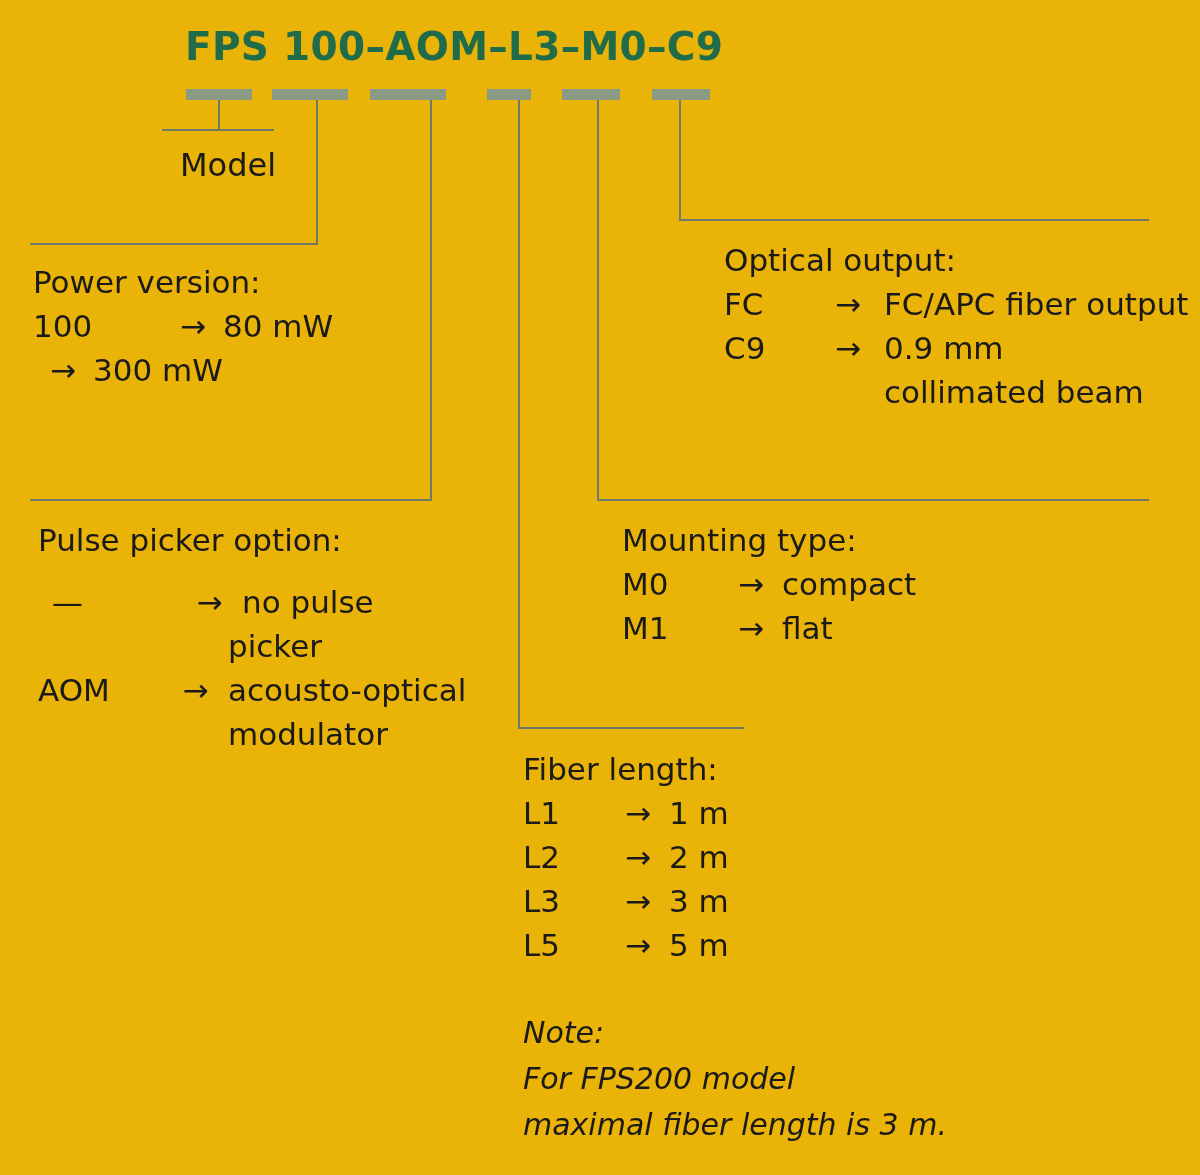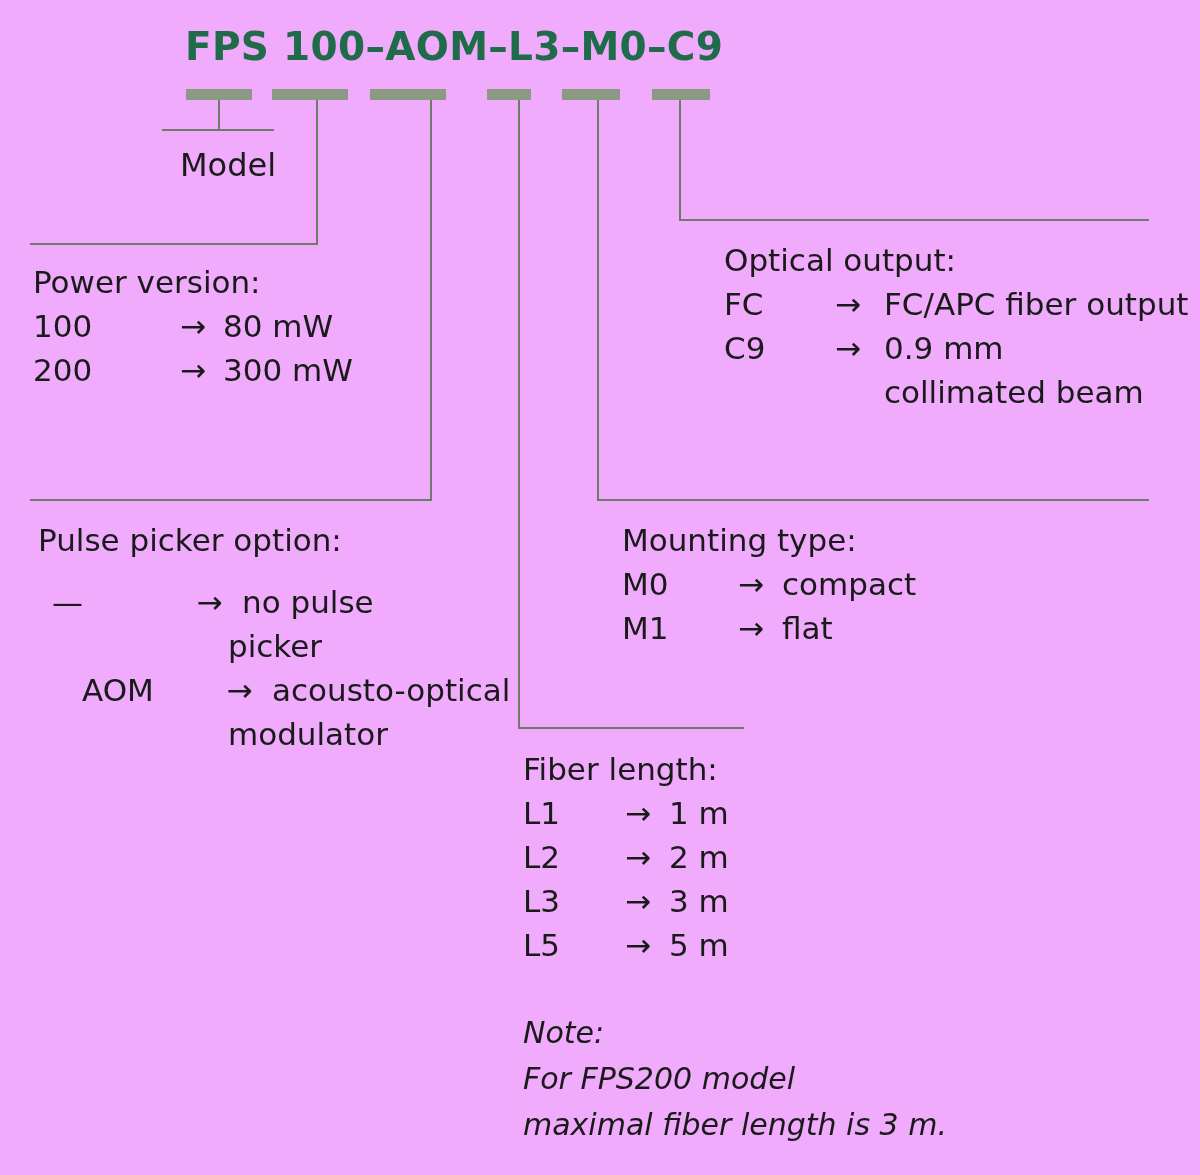--- a/index.html
+++ b/index.html
@@ -4,21 +4,21 @@
 <style>
   html, body {
     margin: 0;
     padding: 0;
     background: #ffffff;
   }
   #canvas {
     position: relative;
     width: 1200px;
     height: 1175px;
-    background: #f0abfc;
+    background: #eab308;
     font-family: "DejaVu Sans", sans-serif;
     color: #1a1a1a;
     overflow: hidden;
   }
   
   .part-number {
     position: absolute;
     left: 185px;
     top: 24px;
     font-size: 39px;
@@ -110,37 +110,36 @@
   <div class="hline" style="left:679px; top:219px; width:470px;"></div>
 
   <div class="block" style="left:33px; top:260px;">
     <span class="head">Power version:</span>
     <div class="row">
       <span class="code" style="width:130px;">100</span>
       <span class="arrow" style="width:60px;">→</span>
       <span class="val">80 mW</span>
     </div>
     <div class="row">
-      <span class="code" style="width:130px;">200</span>
       <span class="arrow" style="width:60px;">→</span>
       <span class="val">300 mW</span>
     </div>
   </div>
 
   <div class="block" style="left:38px; top:518px;">
     <span class="head">Pulse picker option:</span>
     <div style="height:18px;"></div>
     <div class="row">
       <span class="code" style="width:125px; padding-left:14px;">—</span>
       <span class="arrow" style="width:65px;">→</span>
       <span class="val">no pulse</span>
     </div>
     <span class="cont" style="padding-left:190px;">picker</span>
     <div class="row">
-      <span class="code" style="width:125px;margin-left:44px;">AOM</span>
+      <span class="code" style="width:125px;">AOM</span>
       <span class="arrow" style="width:65px;">→</span>
       <span class="val">acousto-optical</span>
     </div>
     <span class="cont" style="padding-left:190px;">modulator</span>
   </div>
 
   <div class="block" style="left:523px; top:747px;">
     <span class="head">Fiber length:</span>
     <div class="row">
       <span class="code" style="width:84px;">L1</span>

